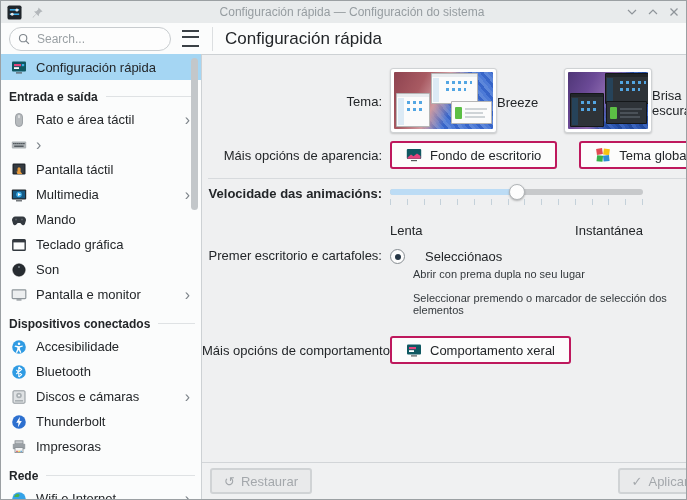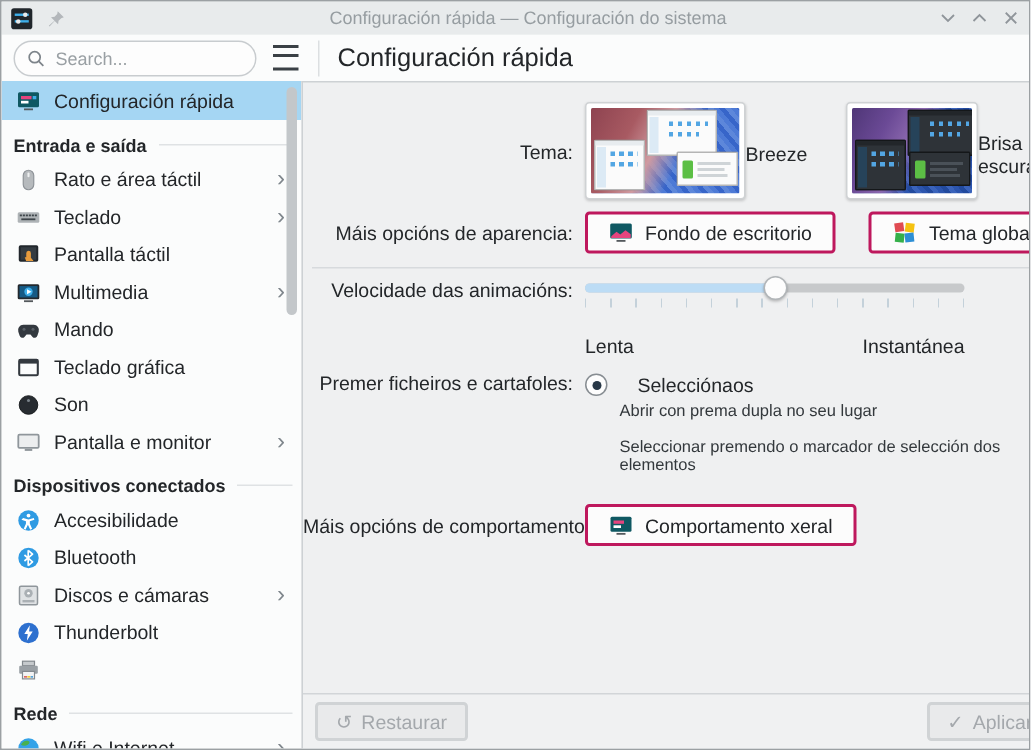--- a/index.html
+++ b/index.html
@@ -76,21 +76,21 @@
   
   .row-appearance{margin-top:8px;align-items:center;}
   .btn-group{display:flex;gap:22px;}
   .btn{display:inline-flex;align-items:center;gap:8px;height:28px;padding:0 14px;background:#fcfcfc;
     border:2px solid #be185d;border-radius:3px;font-size:13px;color:#232629;cursor:pointer;
     font-family:"Liberation Sans",sans-serif;}
   .btn svg{width:16px;height:16px;flex:none;}
   .sep{height:1px;background:#d7dadd;margin:9px 6px 0 6px;}
   
   .row-slider{margin-top:7px;}
-  .row-slider .flabel{padding-top:0;}
+  .row-slider .flabel{padding-top:0;font-weight:bold;}
   .slider{width:253px;display:flex;flex-direction:column;}
   .track{position:relative;height:6px;border-radius:3px;background:#c7c9cb;margin-top:3px;}
   .fill{position:absolute;left:0;top:0;bottom:0;border-radius:3px;background:#bcdcf5;}
   .handle{position:absolute;top:-5px;width:16px;height:16px;border-radius:50%;background:#fdfdfd;
     border:1px solid #b1b5b8;box-sizing:border-box;box-shadow:0 1px 2px rgba(0,0,0,.25);cursor:pointer;}
   .ticks{height:6px;margin-top:4px;background:repeating-linear-gradient(90deg,#c4d1da 0 1px,transparent 1px 16.8px);}
   .slider-labels{display:flex;justify-content:space-between;margin-top:18px;font-size:13px;}
   
   .row-radio{margin-top:10px;}
   .radios{display:flex;flex-direction:column;}
@@ -205,21 +205,20 @@
                 <rect x="2.2" y="6" width="1.4" height="1.2"></rect>
                 <rect x="4.2" y="6" width="1.4" height="1.2"></rect>
                 <rect x="6.2" y="6" width="1.4" height="1.2"></rect>
                 <rect x="8.2" y="6" width="1.4" height="1.2"></rect>
                 <rect x="10.2" y="6" width="1.4" height="1.2"></rect>
                 <rect x="12.2" y="6" width="1.4" height="1.2"></rect>
                 <rect x="3.2" y="8.6" width="9.4" height="1.2"></rect>
               </g>
             </svg>
           </span>
-        <span class="slabel">Teclado</span>
         <span class="chev">›</span>
       </div>
 
       <div class="srow item">
         <span class="sicon">
             <svg viewBox="0 0 16 16">
               <rect x="1.5" y="1.5" width="13" height="11" rx="1.2" fill="#21262b"></rect>
               <rect x="2.8" y="2.8" width="10.4" height="8.4" fill="#343b41"></rect>
               <path d="M8 5.2 a1.6 1.6 0 0 1 1.6 1.6 v3 l1.8 2.2 h-5 l-0.9 -2.5 h1 v-2.7 a1.6 1.6 0 0 1 1.5 -1.6 Z" fill="#e89b3c"></path>
             </svg>
@@ -337,20 +336,21 @@
         <span class="sicon">
             <svg viewBox="0 0 16 16">
               <rect x="4" y="1.8" width="8" height="3" fill="#c6cacd" stroke="#83898e" stroke-width="0.8"></rect>
               <rect x="1.8" y="4.8" width="12.4" height="5.4" rx="0.8" fill="#9aa0a5"></rect>
               <rect x="4" y="8.6" width="8" height="5" fill="#f2f3f4" stroke="#83898e" stroke-width="0.8"></rect>
               <rect x="5" y="11.8" width="2" height="0.9" fill="#d64541"></rect>
               <rect x="7.2" y="11.8" width="2" height="0.9" fill="#f5c211"></rect>
               <rect x="9.4" y="11.8" width="1.6" height="0.9" fill="#2d8fd5"></rect>
             </svg>
           </span>
+        <span class="slabel">Impresoras</span>
       </div>
 
       <div class="srow section">
         <span>Rede</span>
           <span class="sec-line"></span>
       </div>
 
       <div class="srow item">
         <span class="sicon">
             <svg viewBox="0 0 16 16">
@@ -459,21 +459,21 @@
             </div>
             <div class="ticks"></div>
             <div class="slider-labels">
               <span>Lenta</span>
               <span>Instantánea</span>
             </div>
           </div>
         </div>
 
         <div class="frow row-radio">
-          <span class="flabel">Premer ficheiros e cartafoles:</span>
+          <span class="flabel">Premer escritorio e cartafoles:</span>
           <div class="radios">
             <div class="ropt checked">
               <span class="rdot"></span>
               <span>Selecciónaos</span>
             </div>
             <div class="rdesc">Abrir con prema dupla no seu lugar</div>
             <div class="rdesc">Seleccionar premendo o marcador de selección dos elementos</div>
           </div>
         </div>
 

